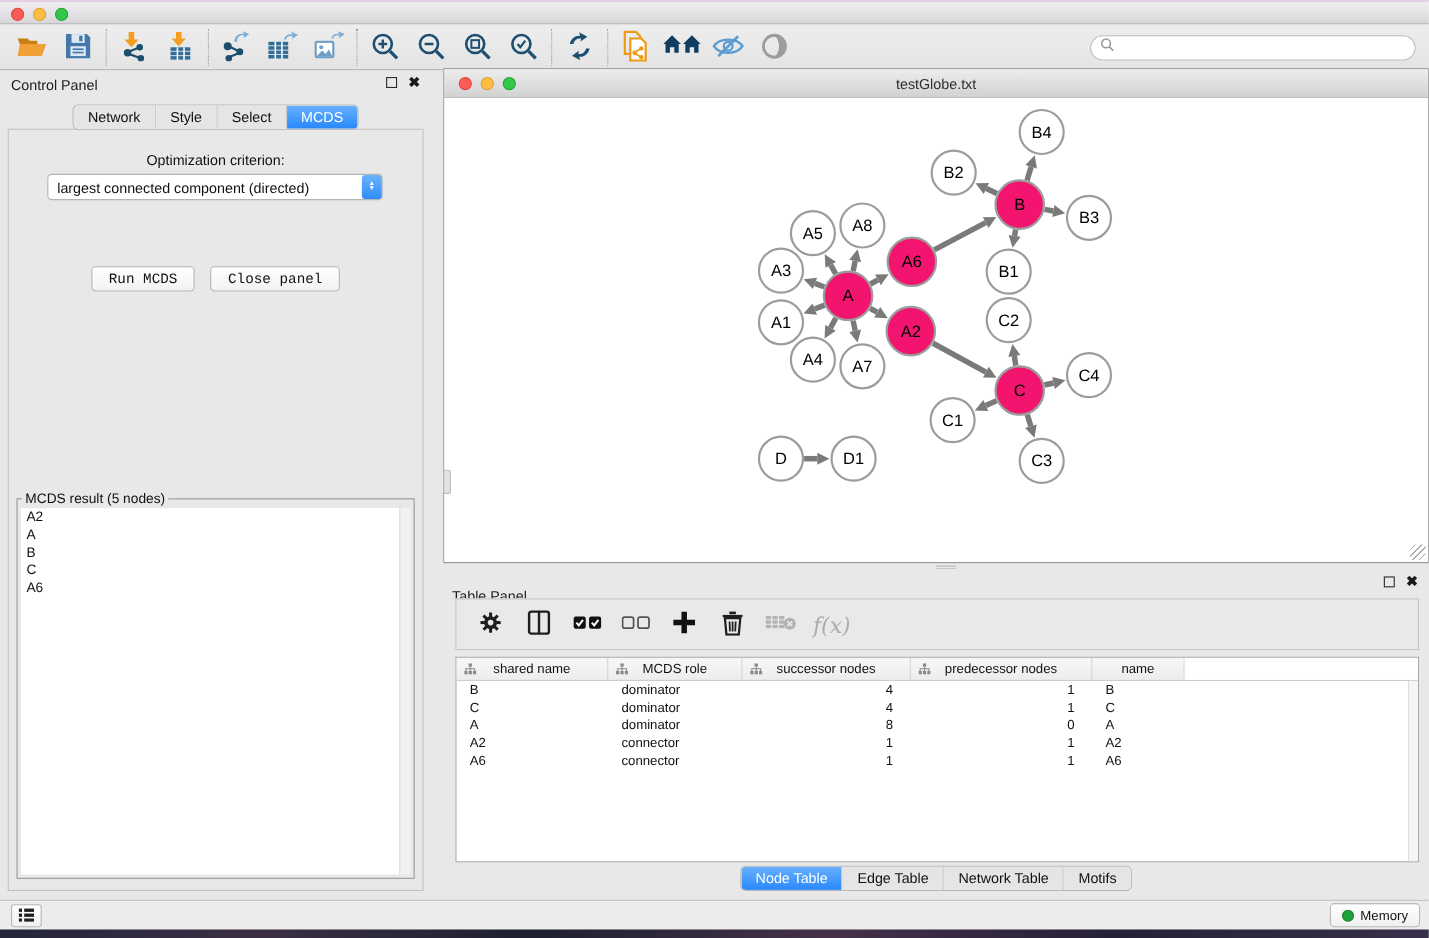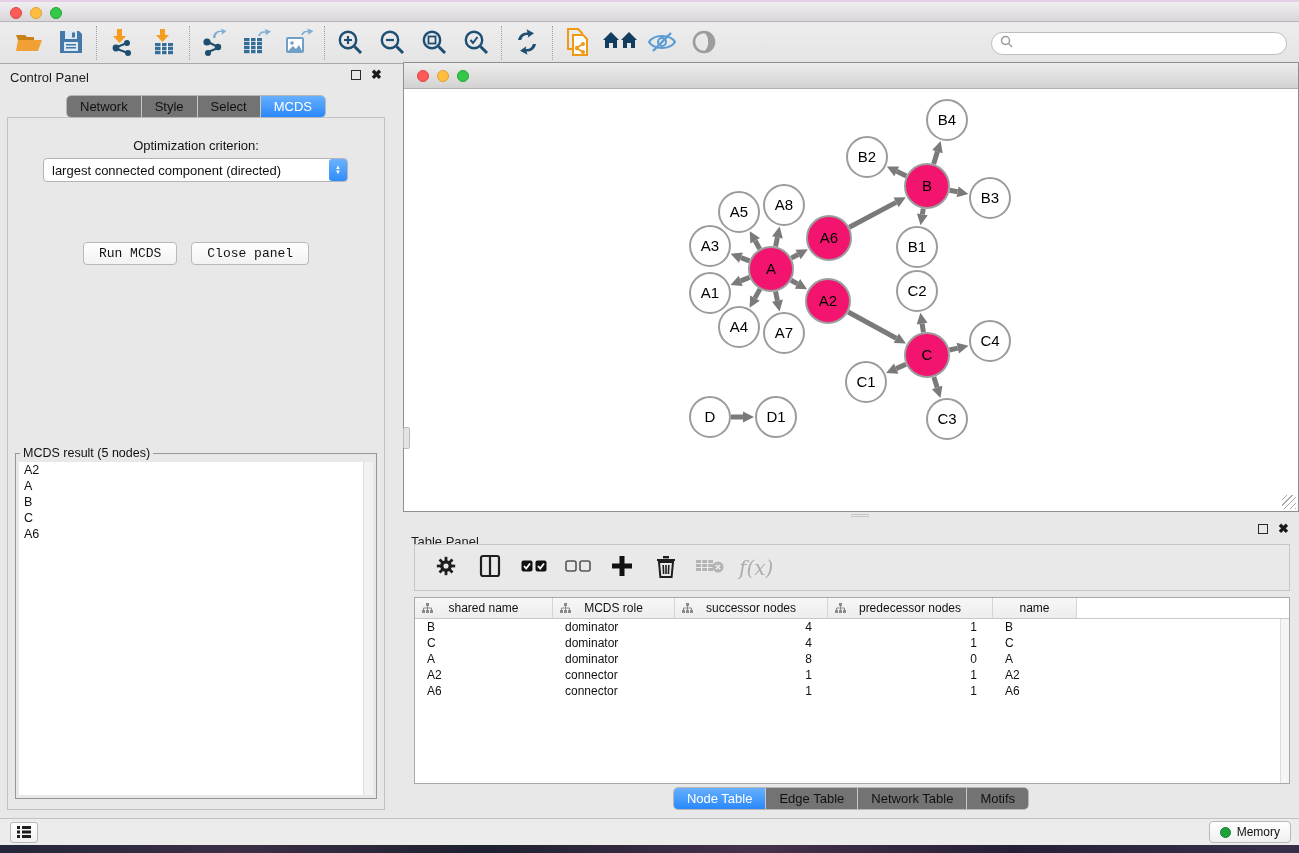--- a/index.html
+++ b/index.html
@@ -30,21 +30,21 @@
   .main { position:absolute; top:64px; left:0; right:0; bottom:35px; background:#e8e8e8; }
 
   
   .control-panel { position:absolute; left:0; top:0; width:392px; bottom:0; }
   .panel-header { position:absolute; top:6px; left:10px; font-size:13px; color:#1c1c1c; }
   .panel-icons { position:absolute; top:6px; right:10px; display:flex; gap:10px; align-items:center; }
   .float-icon { width:10px; height:10px; border:1.5px solid #2b2b2b; display:inline-block; }
   .close-icon { font-size:13px; font-weight:bold; color:#1a1a1a; line-height:10px; }
   .seg-tabs { position:absolute; top:31px; left:50%; transform:translateX(-50%); display:flex; z-index:3;
     border:1px solid #b7b7b7; border-radius:5px; overflow:hidden; background:#fff; }
-  .seg-tab { padding:3px 13px; font-size:13px; color:#111; background:#737373; border-right:1px solid #c9c9c9; cursor:pointer; white-space:nowrap; }
+  .seg-tab { padding:3px 13px; font-size:13px; color:#111; background:#e5e5e5; border-right:1px solid #c9c9c9; cursor:pointer; white-space:nowrap; }
   .seg-tab:last-child { border-right:none; }
   .seg-tab.active { background:linear-gradient(#66b0fd,#2a88fb); color:#fff; }
   .cp-content { position:absolute; top:53px; left:7px; right:7px; bottom:8px; border:1px solid #c2c2c2; background:#e8e8e8; }
   .opt-label { position:absolute; top:20px; left:0; right:0; text-align:center; font-size:13px; color:#111; }
   .criterion { position:absolute; top:40px; left:35px; width:305px; height:24px; background:#fff;
     border:1px solid #b5b5b5; border-radius:4px; display:flex; align-items:center; cursor:pointer; }
   .criterion .val { flex:1; font-size:13px; padding-left:8px; color:#111; white-space:nowrap; }
   .stepper { width:18px; height:22px; margin:0; border-radius:3px; background:linear-gradient(#6ab2fd,#2f8cfb);
     display:flex; flex-direction:column; align-items:center; justify-content:center; color:#fff; font-size:6px; line-height:5px; }
   .cp-buttons { position:absolute; top:76px; left:0; right:0; display:flex; justify-content:center; gap:14px; }
@@ -307,20 +307,21 @@
 
     <div class="right-area">
 
       <div class="network-window">
         <div class="nw-titlebar">
           <div class="lights">
             <span class="light red"></span>
             <span class="light yellow"></span>
             <span class="light green"></span>
           </div>
+          <div class="nw-title">testGlobe.txt</div>
         </div>
         <div class="nw-canvas">
           <svg id="net-svg" width="894" height="421">
               <g>
                 <line x1="355.7407005957243" y1="159.94437293613393" x2="351.15464697135207" y2="151.77546491772088" stroke="#7a7a7a" stroke-width="5"></line>
                 <polygon points="345.769764647568,142.1836432784806 355.9505577909722,149.08302375582886 346.35873615173193,154.4679060796129" fill="#7a7a7a"></polygon>
               </g>
               <g>
                 <line x1="371.5783782586724" y1="157.46029164961277" x2="373.43102249842656" y2="148.33958154620777" stroke="#7a7a7a" stroke-width="5"></line>
                 <polygon points="375.6206816656177,137.55972103080518 378.82095275612784,149.43441112980335 368.0410922407253,147.24475196261218" fill="#7a7a7a"></polygon>

